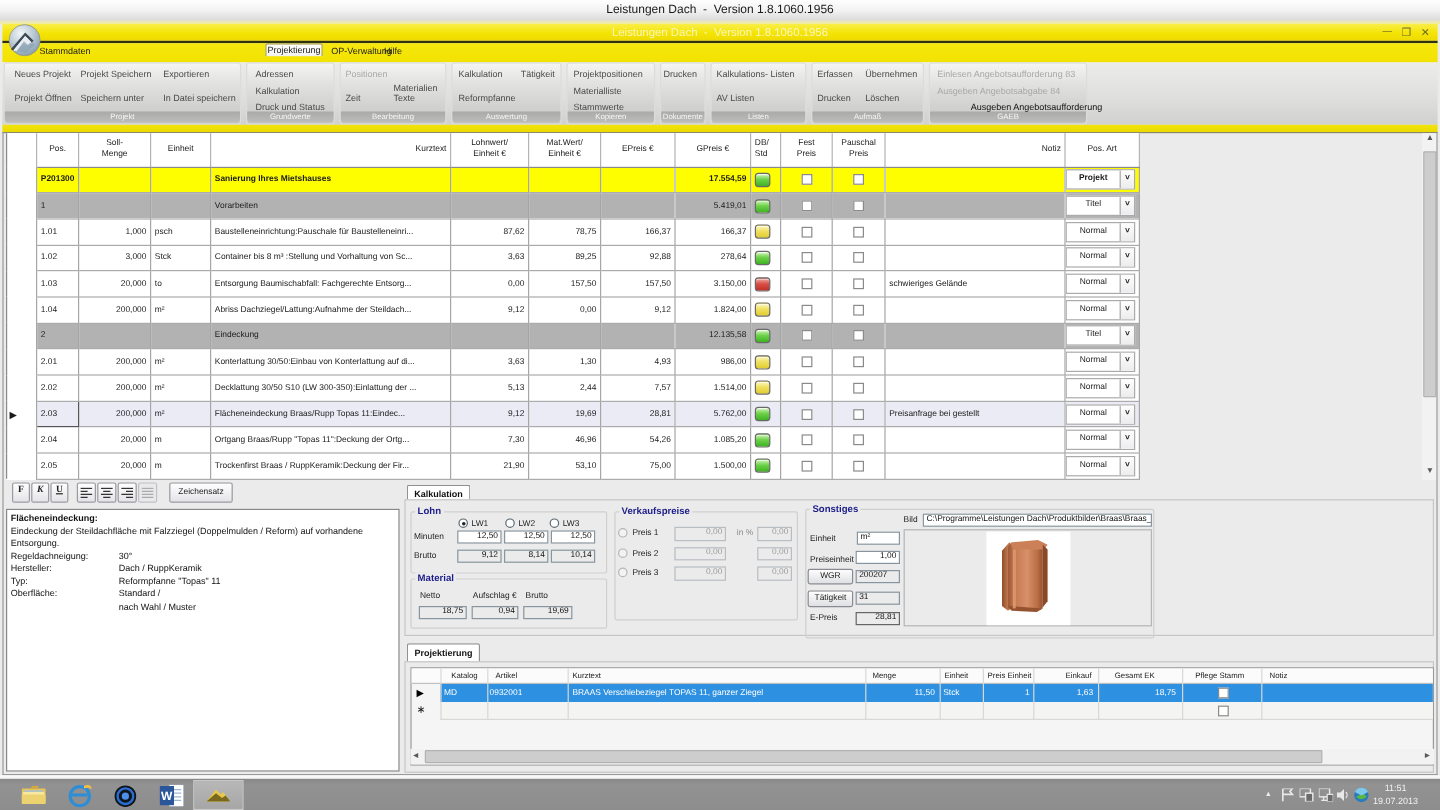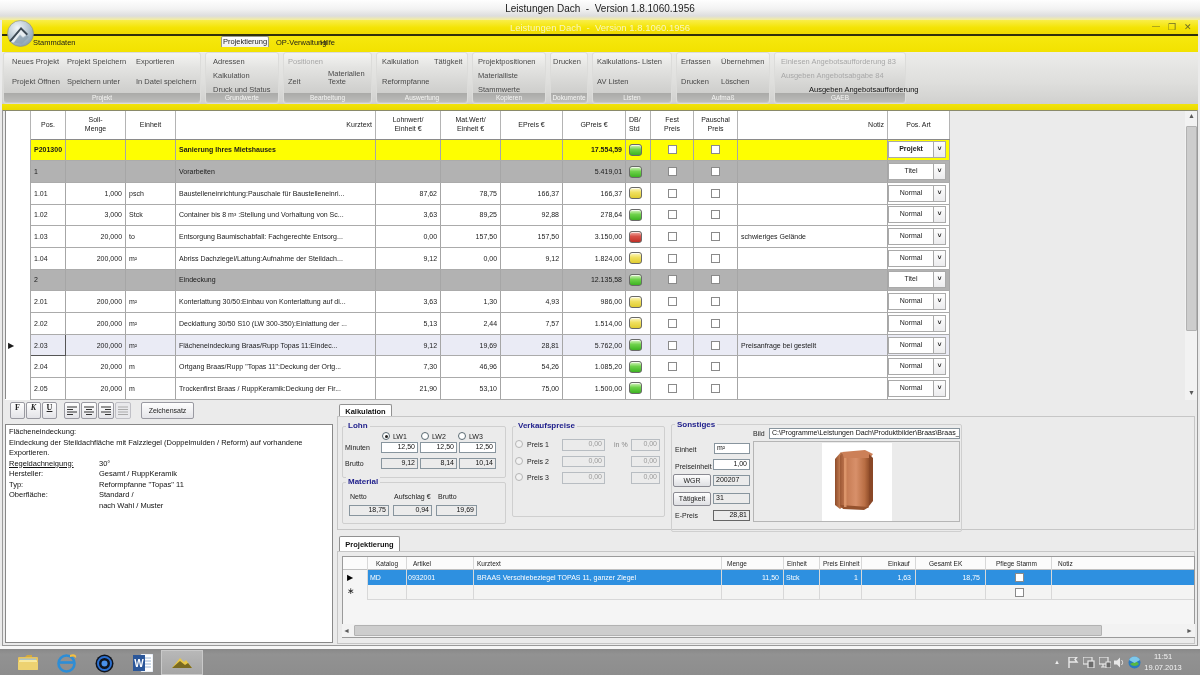--- a/index.html
+++ b/index.html
@@ -516,27 +516,27 @@
         <g stroke="#aaa" stroke-width="1">
           <line x1="0" y1="1" x2="10" y2="1"></line>
           <line x1="0" y1="3.5" x2="10" y2="3.5"></line>
           <line x1="0" y1="6" x2="10" y2="6"></line>
           <line x1="0" y1="8.5" x2="10" y2="8.5"></line>
         </g>
       </svg></div>
   <div class="tbtn" style="left:139px;width:53px;font-size:7px;line-height:16px;">Zeichensatz</div>
 
   <div id="lefttext">
-    <div class="tl" style="top:2px;font-weight:normal;">Flächeneindeckung:</div>
+    <div class="tl" style="top:2px;font-weight:bold;">Flächeneindeckung:</div>
     <div class="tl" style="top:12.5px;">Eindeckung der Steildachfläche mit Falzziegel (Doppelmulden / Reform) auf vorhandene</div>
-    <div class="tl" style="top:23px;">Exportieren.</div>
-    <div class="tl" style="top:33.5px;text-decoration:underline;">Regeldachneigung:</div>
+    <div class="tl" style="top:23px;">Entsorgung.</div>
+    <div class="tl" style="top:33.5px;">Regeldachneigung:</div>
       <div class="tv" style="top:33.5px;">30°</div>
     <div class="tl" style="top:44px;">Hersteller:</div>
-      <div class="tv" style="top:44px;">Gesamt / RuppKeramik</div>
+      <div class="tv" style="top:44px;">Dach / RuppKeramik</div>
     <div class="tl" style="top:54.5px;">Typ:</div>
       <div class="tv" style="top:54.5px;">Reformpfanne "Topas" 11</div>
     <div class="tl" style="top:65px;">Oberfläche:</div>
       <div class="tv" style="top:65px;">Standard /</div>
     <div class="tv" style="top:75.5px;">nach Wahl / Muster</div>
   </div>
 
   <div class="tab" style="left:337px;top:4px;width:53px;height:13px;line-height:13px;">Kalkulation</div>
   <div class="page" style="left:335px;top:16px;width:858px;height:114px;"></div>
 

